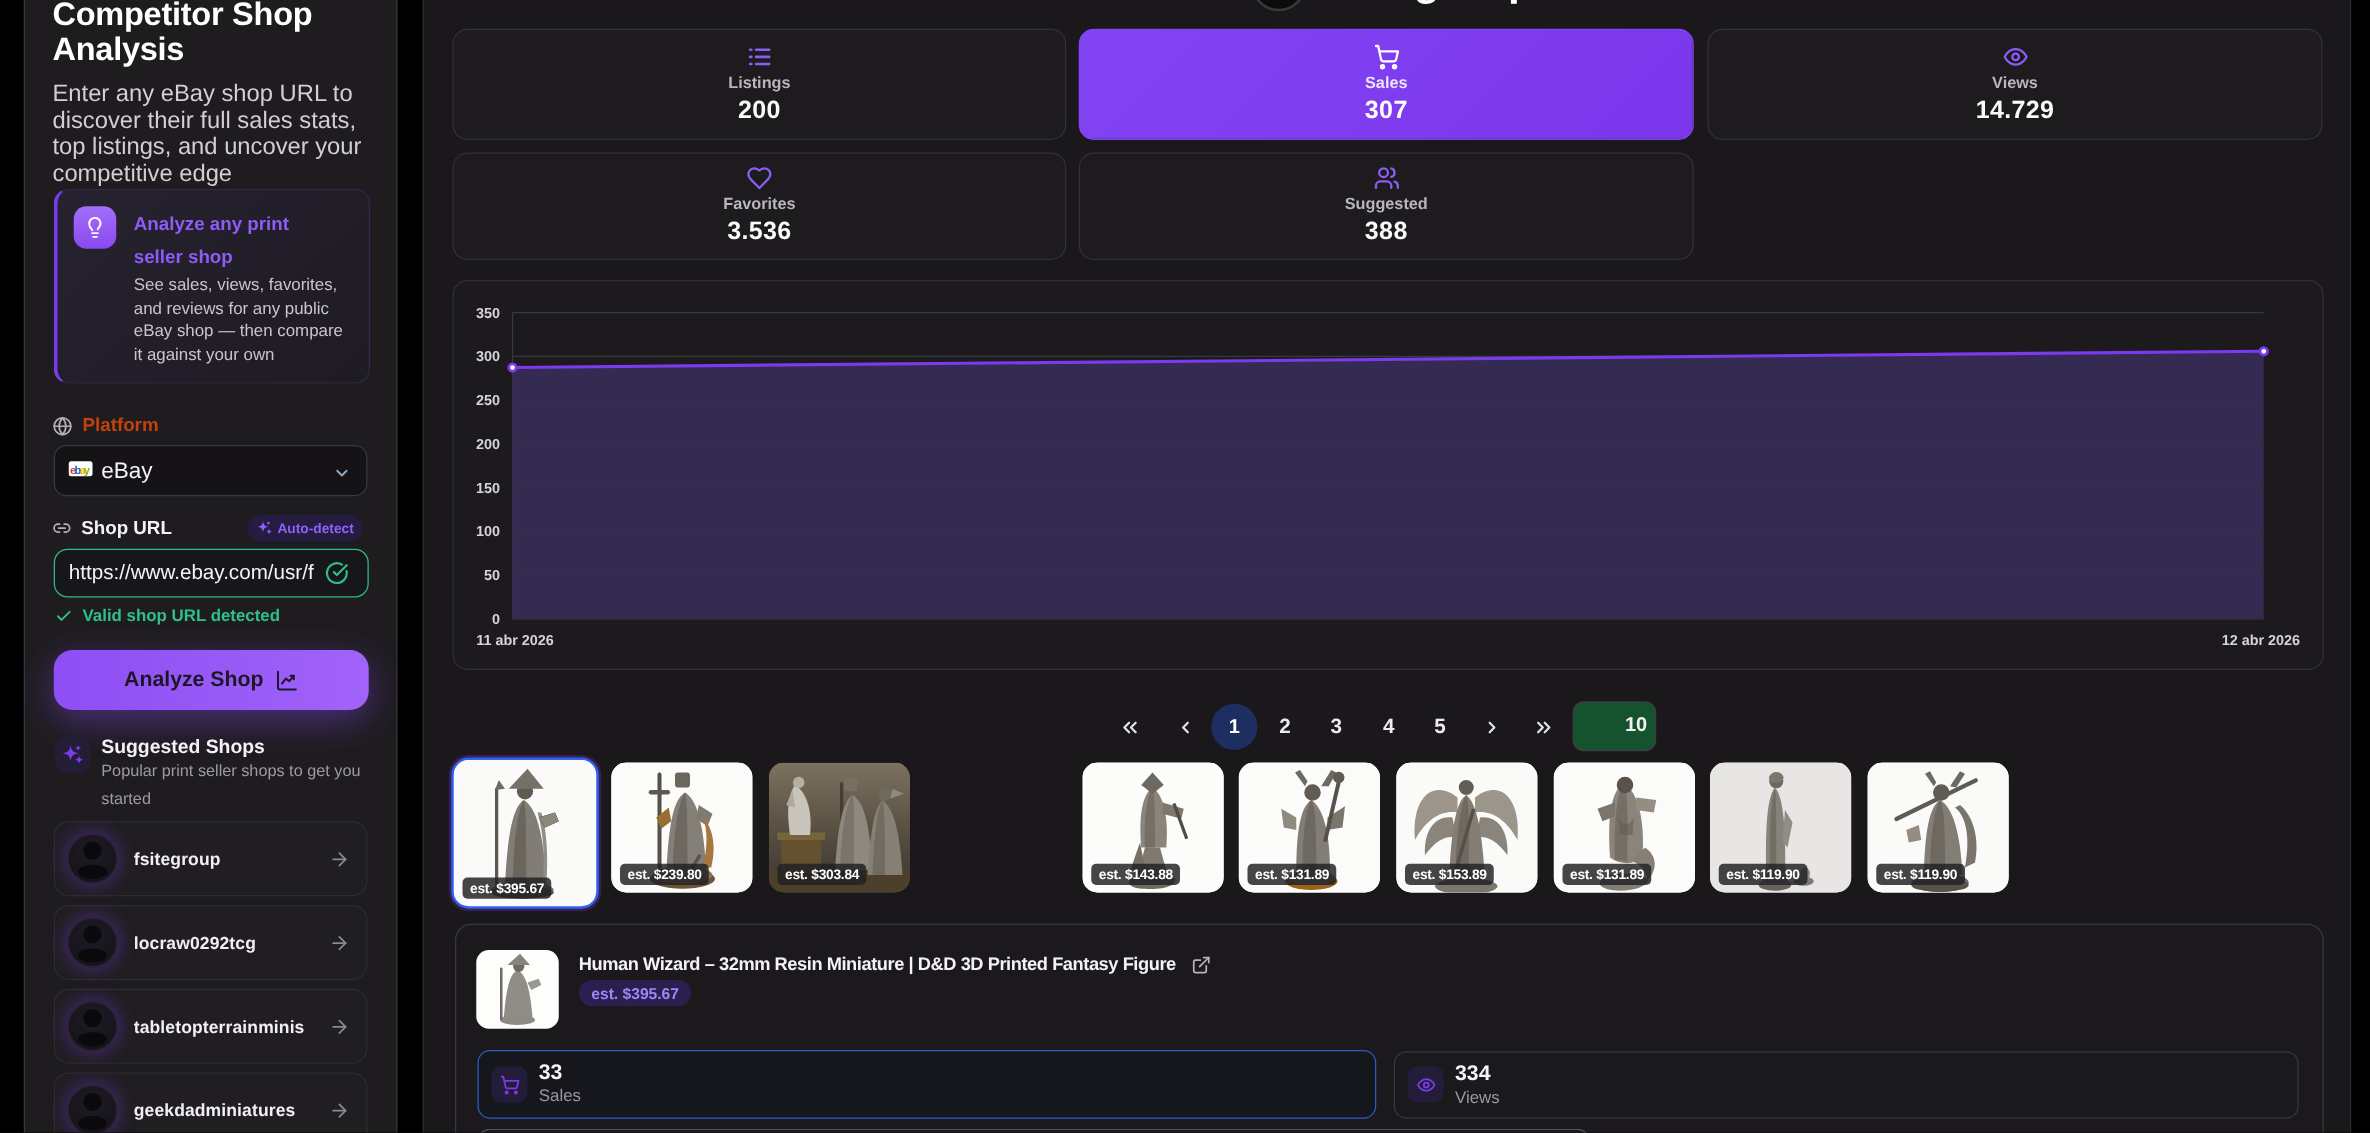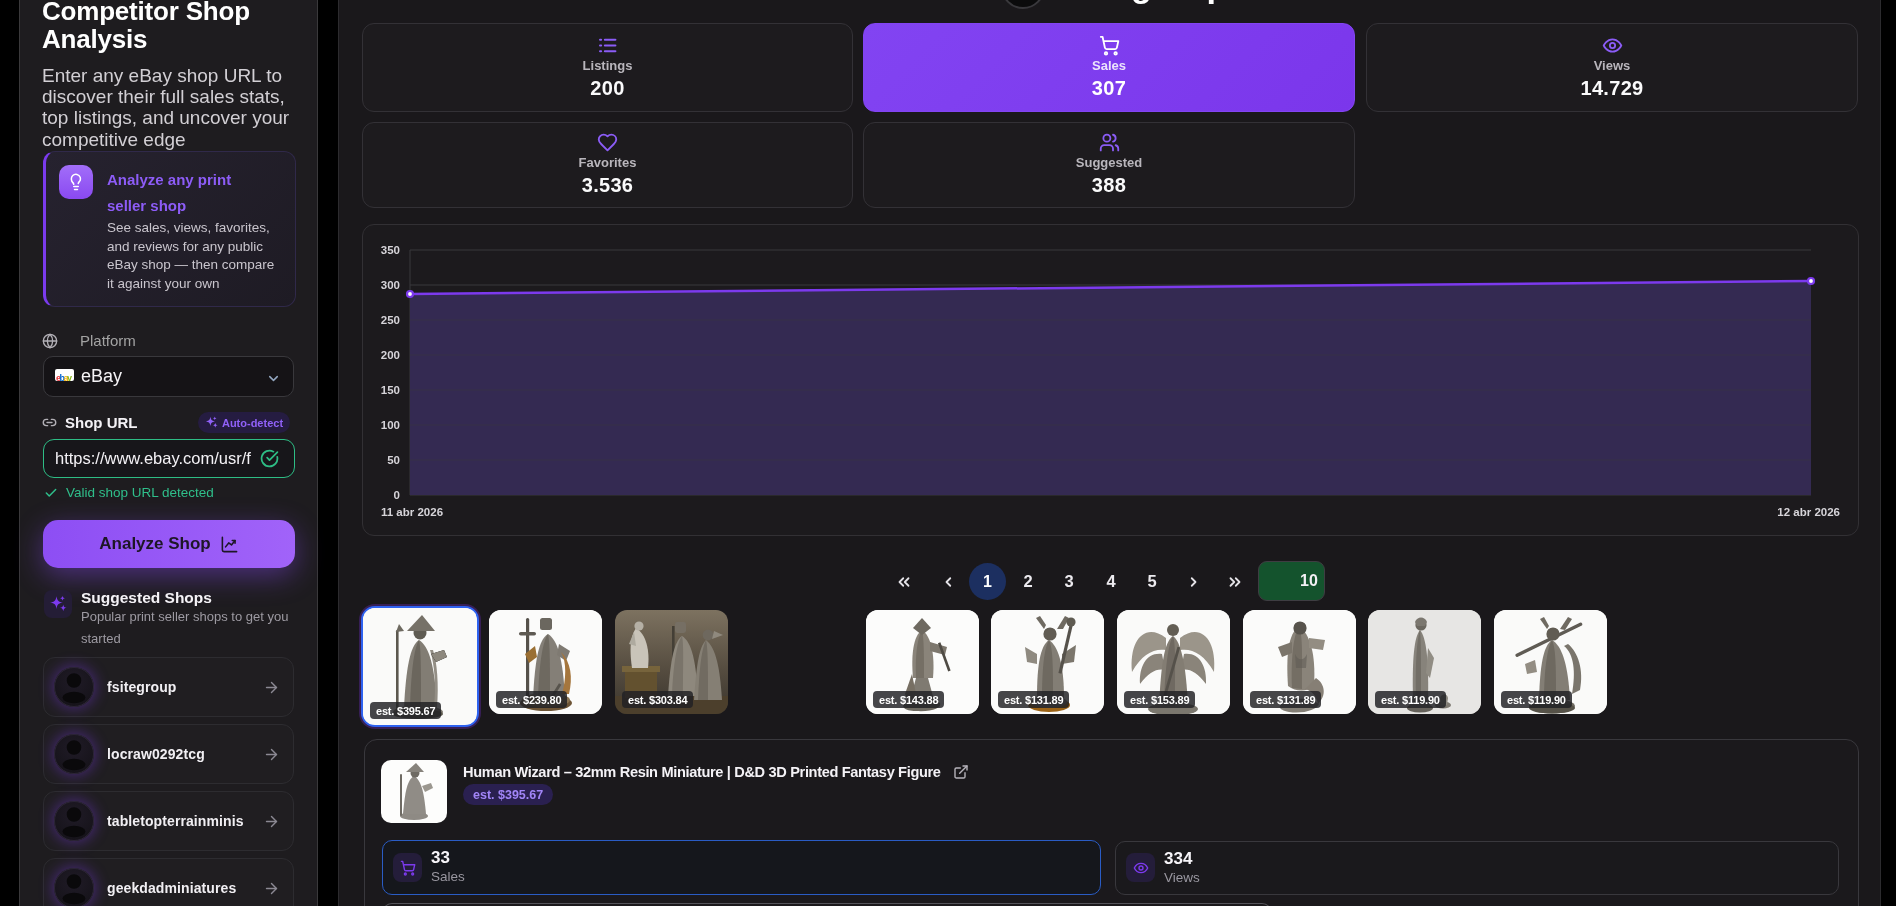--- a/index.html
+++ b/index.html
@@ -38,21 +38,21 @@
   </div>
   <div class="abs" style="left:107px; top:167px; width:160px; font-size:15px; line-height:26px; font-weight:700; color:#8d5cf7;">Analyze any print seller shop</div>
   <div class="abs" style="left:107px; top:219px; width:176px; font-size:13.5px; line-height:18.5px; color:#c9c5cd;">See sales, views, favorites, and reviews for any public eBay shop — then compare it against your own</div>
 
   <div class="abs" style="left:42px; top:332px; display:flex; align-items:center; gap:8px;">
     <svg class="ico" width="16" height="16" viewBox="0 0 24 24" fill="none" stroke="#b3b0b6" stroke-width="2" stroke-linecap="round">
         <circle cx="12" cy="12" r="10"></circle>
         <path d="M12 2a14.5 14.5 0 0 0 0 20 14.5 14.5 0 0 0 0-20"></path>
         <path d="M2 12h20"></path>
       </svg>
-    <span style="font-size:15px; font-weight:400; color:#a3a3a3;margin-left:14px;">Platform</span>
+    <span style="font-size:15px; font-weight:700; color:#c2410c;">Platform</span>
   </div>
   <div class="abs" style="left:43px; top:356px; width:251px; height:41px; border-radius:10px; border:1px solid #39383c; background:#151316;"></div>
   <div class="abs" style="left:55px; top:369px; width:19px; height:12px; background:#fff; border-radius:2px; overflow:hidden;">
     <svg width="19" height="12" viewBox="0 0 19 12">
         <text x="1" y="9.5" font-family="Liberation Sans" font-size="9" font-weight="bold"><tspan fill="#e53238">e</tspan><tspan fill="#0064d2" dx="-1.5">b</tspan><tspan fill="#f5af02" dx="-1.5">a</tspan><tspan fill="#86b817" dx="-1.5">y</tspan></text>
       </svg>
   </div>
   <div class="abs" style="left:81px; top:366px; font-size:18px; color:#f5f3f6; font-weight:500;">eBay</div>
   <svg class="abs ico" style="left:266px; top:371px;" width="15" height="15" viewBox="0 0 24 24" fill="none" stroke="#93a7c0" stroke-width="2.4" stroke-linecap="round" stroke-linejoin="round">
       <path d="m6 9 6 6 6-6"></path>
@@ -74,21 +74,21 @@
       </svg>
     <span style="font-size:11px; font-weight:700; color:#9061f8;">Auto-detect</span>
   </div>
   <div class="abs" style="left:43px; top:439px; width:252px; height:39px; border-radius:11px; border:1.5px solid #2ebd85; background:#17161a; display:flex; align-items:center;">
     <span style="margin-left:11px; font-size:16.5px; color:#f4f2f6; white-space:nowrap; overflow:hidden; width:201px;">https://www.ebay.com/usr/f</span>
     <svg class="ico" width="19" height="19" viewBox="0 0 24 24" fill="none" stroke="#2ebd85" stroke-width="2.2" stroke-linecap="round" stroke-linejoin="round" style="margin-left:4px;">
         <path d="M21.8 10A10 10 0 1 1 17 3.34"></path>
         <path d="m9 11 3 3L22 4"></path>
       </svg>
   </div>
-  <div class="abs" style="left:44px; top:485px; display:flex; align-items:center; gap:8px;">
+  <div class="abs" style="left:44px; top:485px; display:flex; align-items:center; gap:8px;font-weight:bold;">
     <svg class="ico" width="14" height="14" viewBox="0 0 24 24" fill="none" stroke="#2fbf8b" stroke-width="2.6" stroke-linecap="round" stroke-linejoin="round">
         <path d="M20 6 9 17l-5-5"></path>
       </svg>
     <span style="font-size:13.5px; color:#2fbf8b;">Valid shop URL detected</span>
   </div>
 
   <div class="abs" style="left:43px; top:520px; width:252px; height:48px; border-radius:15px; background:linear-gradient(90deg,#8d4ef4,#a163f9); box-shadow:0 8px 28px rgba(134,74,238,.45); display:flex; align-items:center; justify-content:center; gap:9px;">
     <span style="font-size:17px; font-weight:700; color:#1d1626;">Analyze Shop</span>
     <svg class="ico" width="19" height="19" viewBox="0 0 24 24" fill="none" stroke="#1d1626" stroke-width="2" stroke-linecap="round" stroke-linejoin="round">
         <path d="M3 3v16a2 2 0 0 0 2 2h16"></path>

